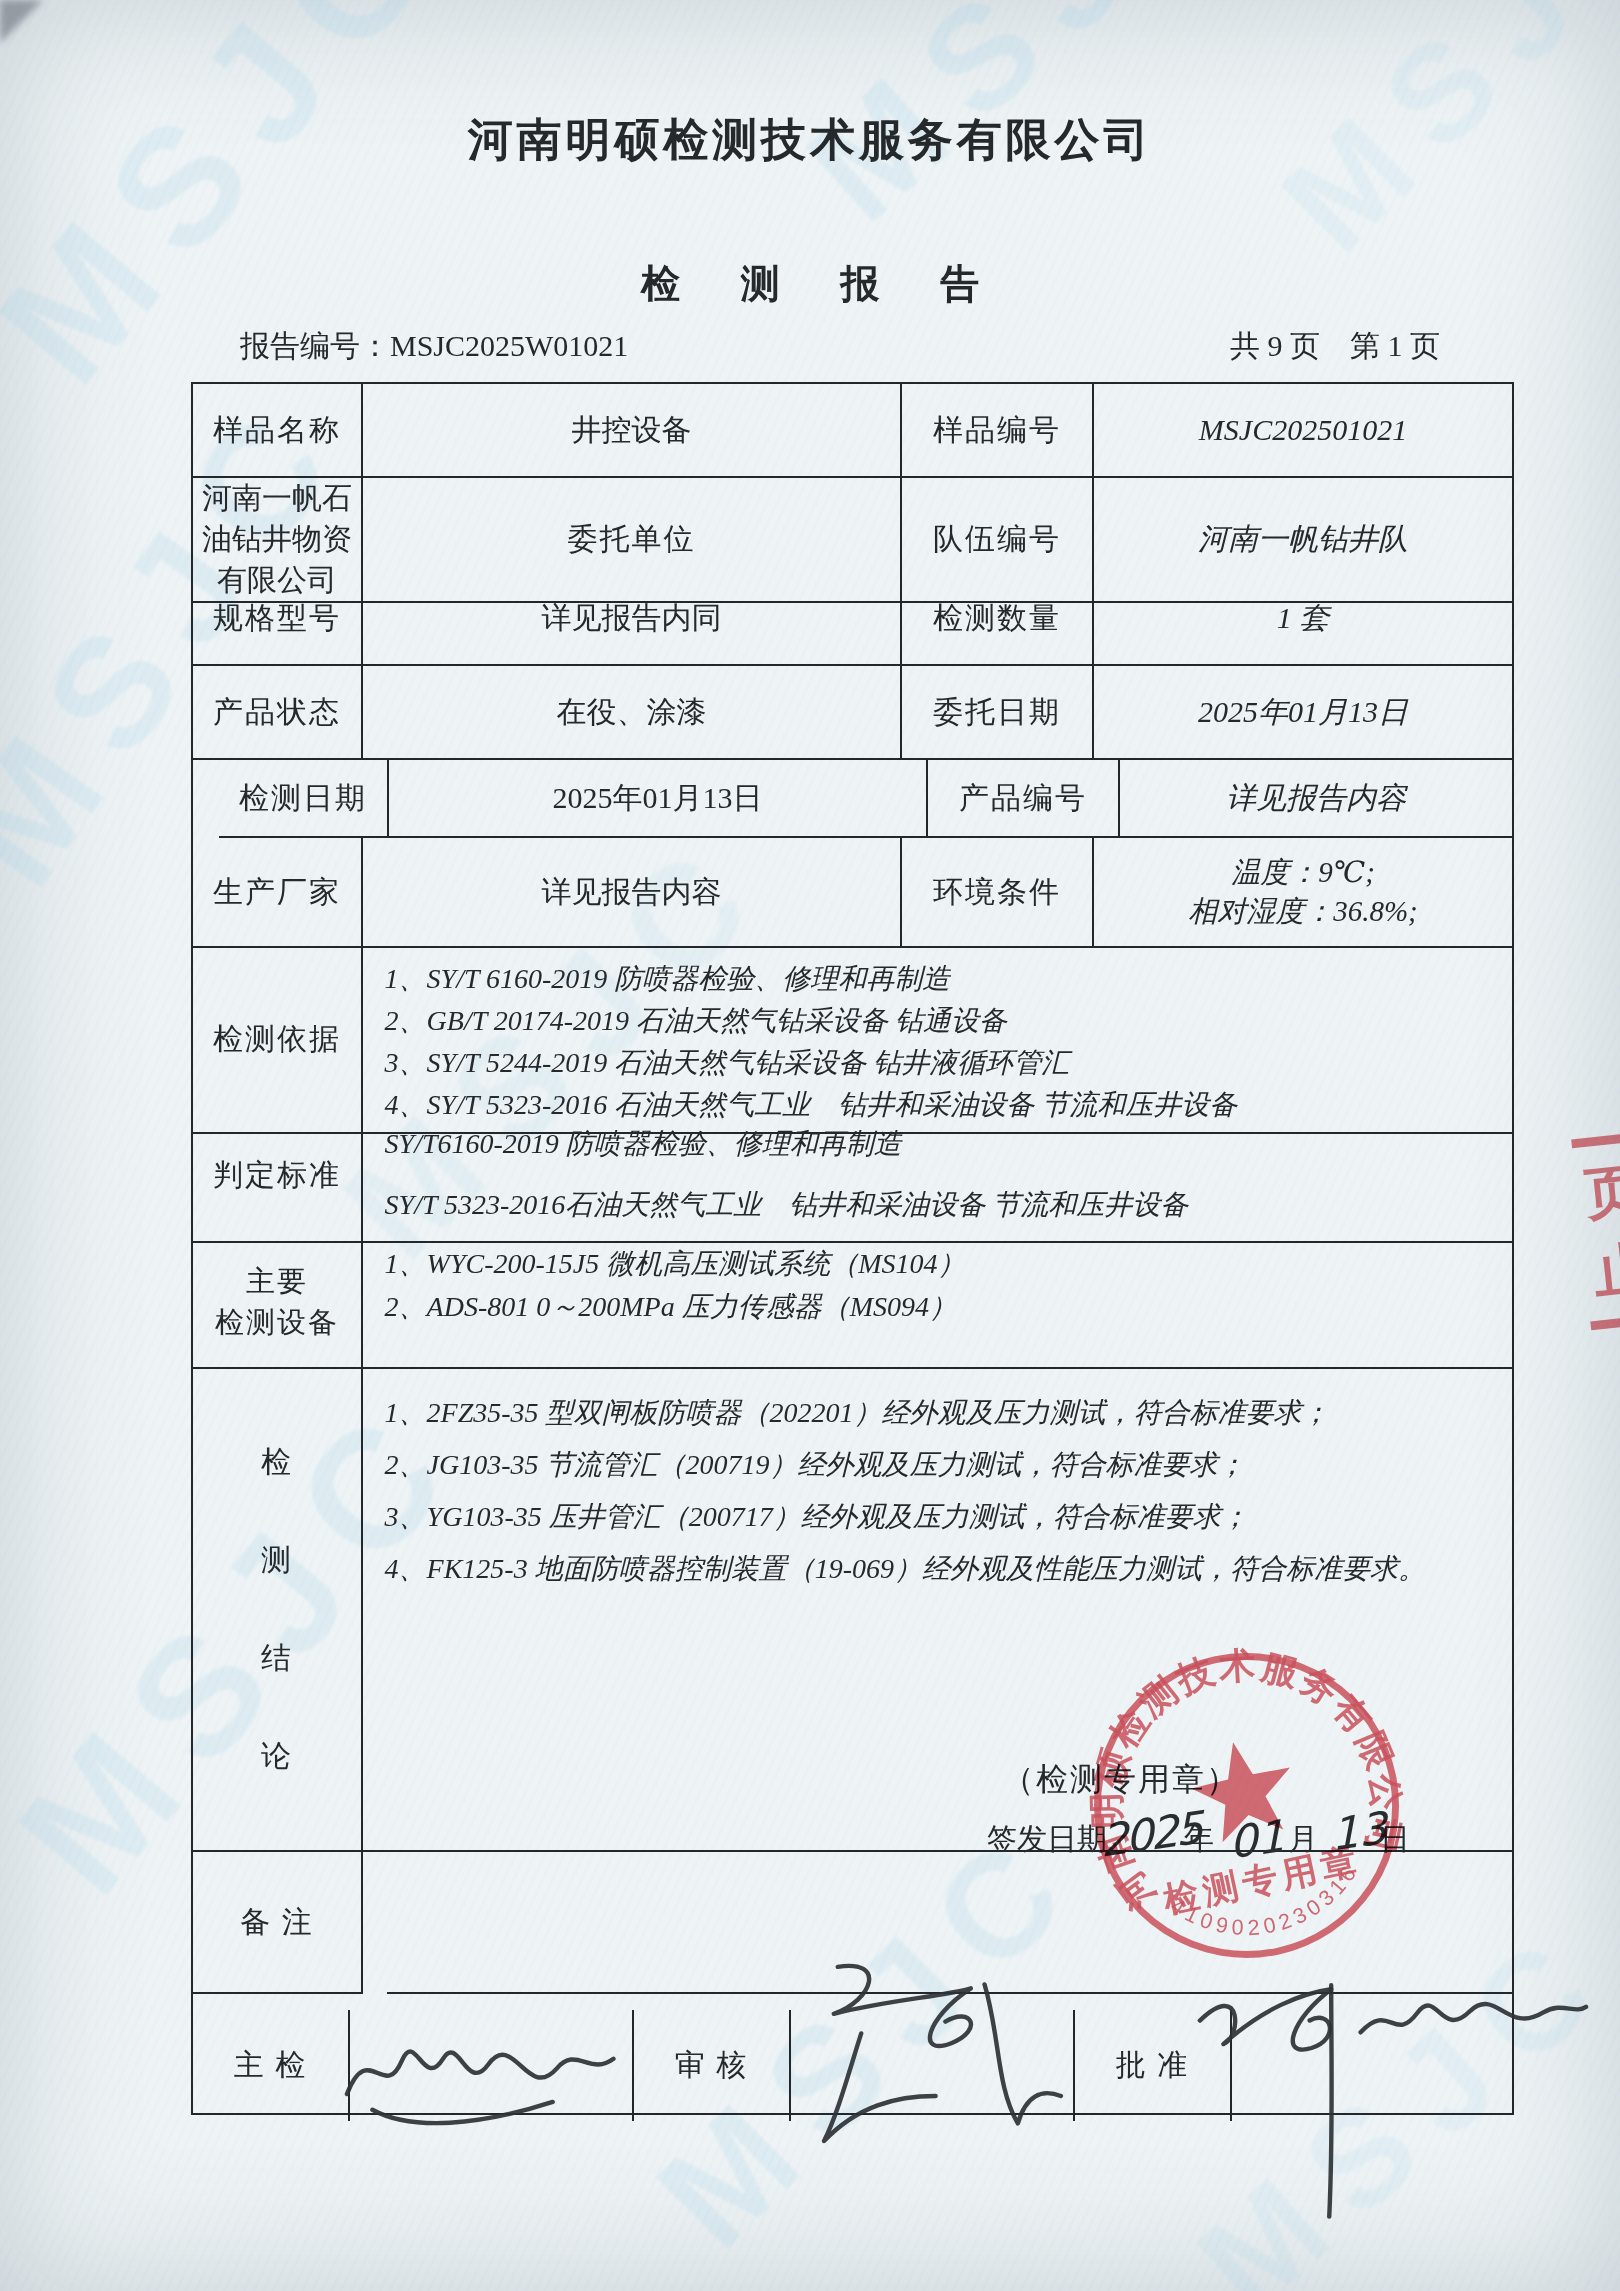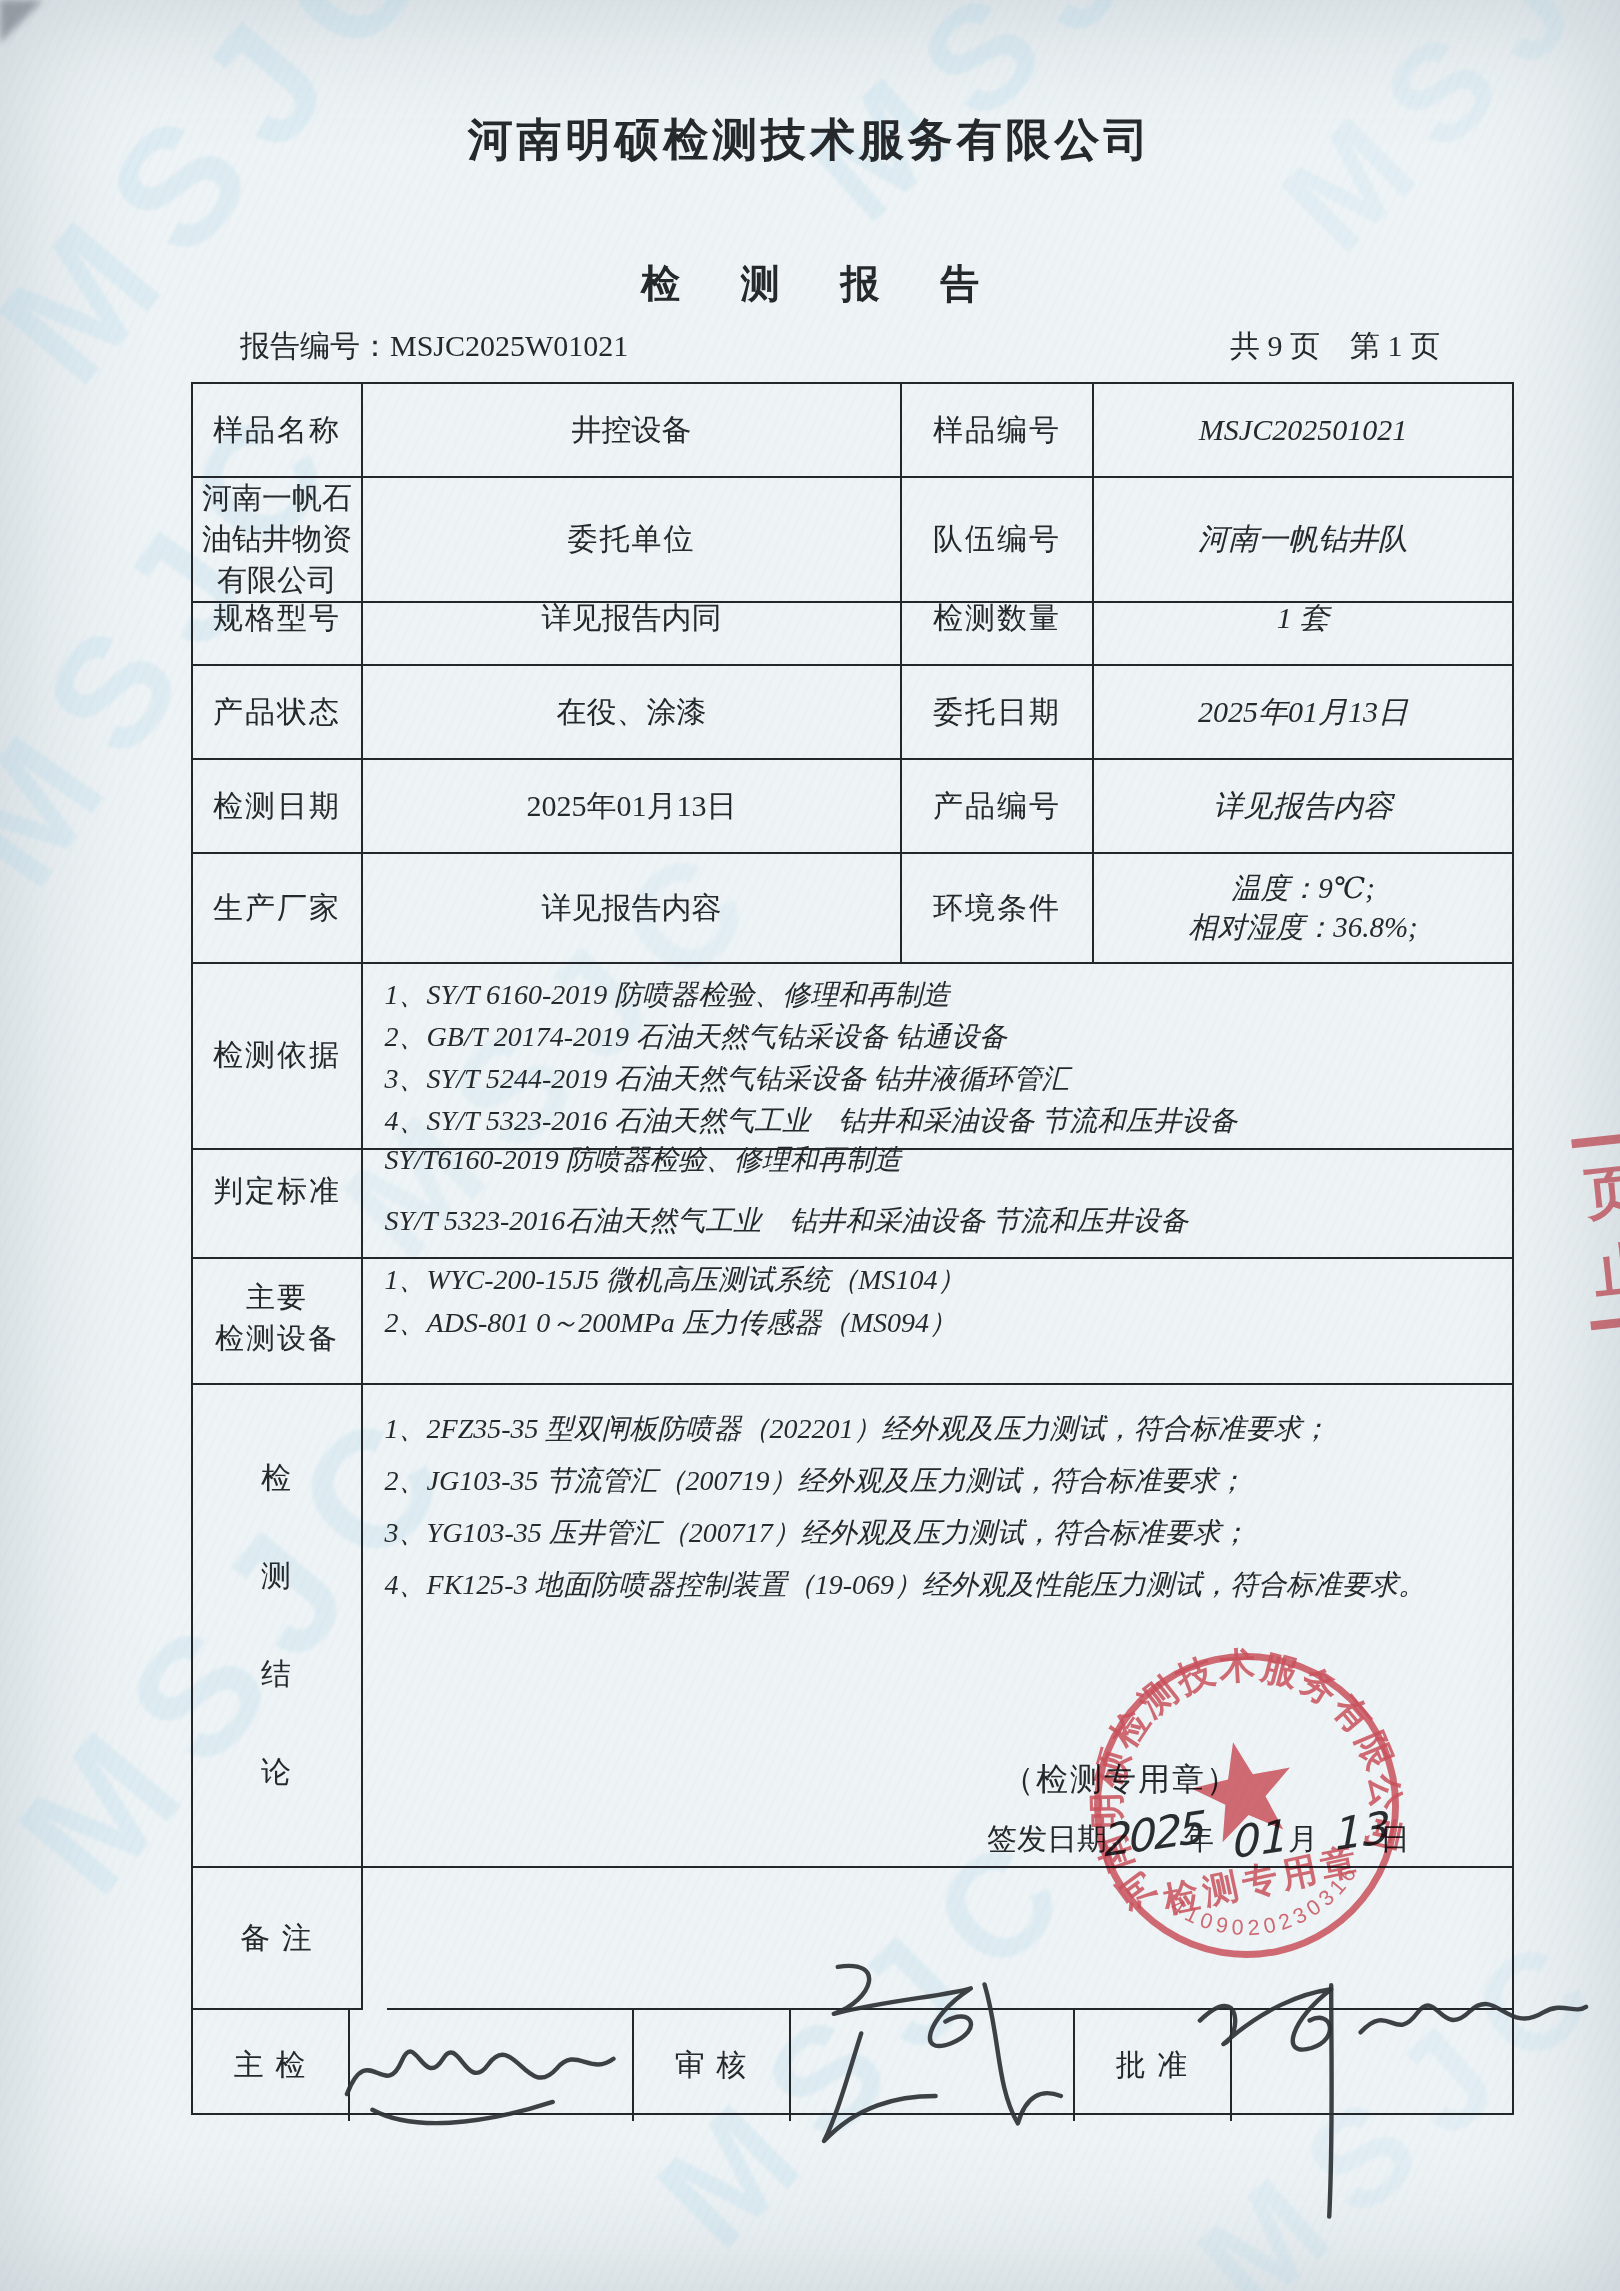--- a/index.html
+++ b/index.html
@@ -151,21 +151,21 @@
       <div class="c">1 套</div>
     </div>
 
     <div class="t-row r-a" style="height:94px;">
       <div class="c lab">产品状态</div>
       <div class="c">在役、涂漆</div>
       <div class="c lab">委托日期</div>
       <div class="c">2025年01月13日</div>
     </div>
 
-    <div class="t-row r-a" style="height:94px;">
+    <div class="t-row r-a" style="height:78px;padding-left:26px;">
       <div class="c lab">检测日期</div>
       <div class="c">2025年01月13日</div>
       <div class="c lab">产品编号</div>
       <div class="c">详见报告内容</div>
     </div>
 
     <div class="t-row r-a" style="height:110px;">
       <div class="c lab">生产厂家</div>
       <div class="c">详见报告内容</div>
       <div class="c lab">环境条件</div>
@@ -217,21 +217,21 @@
         <div class="concl-item">3、YG103-35 压井管汇（200717）经外观及压力测试，符合标准要求；</div>
         <div class="concl-item">4、FK125-3 地面防喷器控制装置（19-069）经外观及性能压力测试，符合标准要求。</div>
       </div>
     </div>
 
     <div class="t-row r-b" style="height:142px;gap:24px;">
       <div class="c lab">备 注</div>
       <div class="c content"></div>
     </div>
 
-    <div class="t-row r-c last" style="height:111px;">
+    <div class="t-row r-c last" style="height:111px;margin-top:16px;">
       <div class="c lab">主 检</div>
       <div class="c"></div>
       <div class="c lab">审 核</div>
       <div class="c"></div>
       <div class="c lab">批 准</div>
       <div class="c"></div>
     </div>
 
   </div>
 

